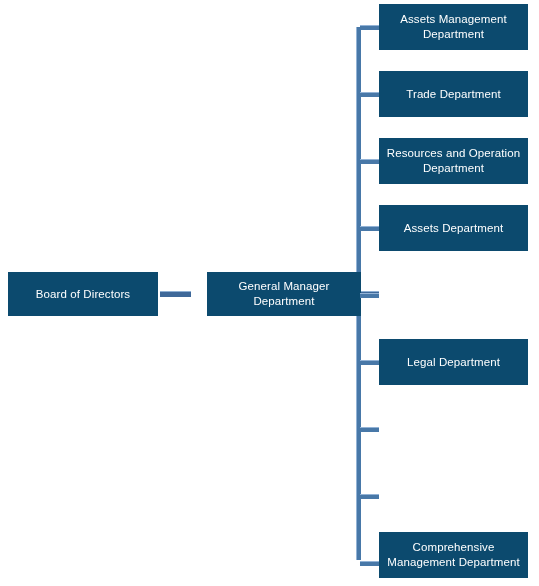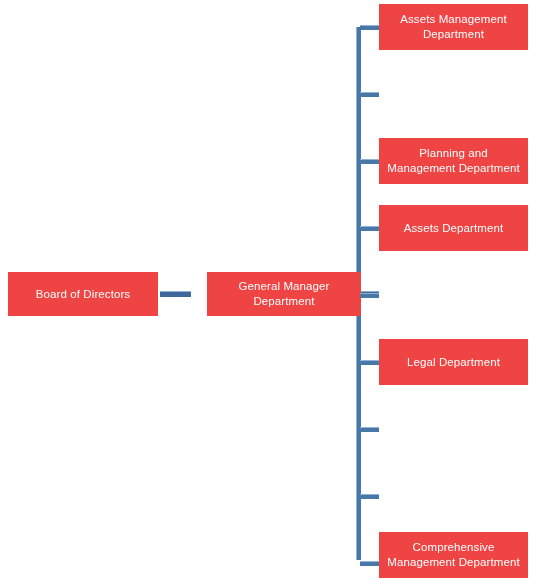--- a/index.html
+++ b/index.html
@@ -12,21 +12,21 @@
   }
   #org-chart {
     position: relative;
     width: 539px;
     height: 586px;
     background: #ffffff;
     overflow: hidden;
   }
   .node {
     position: absolute;
-    background: #ef4444;
+    background: #0c4a6e;
     color: #ffffff;
     display: flex;
     align-items: center;
     justify-content: center;
     text-align: center;
     font-size: 11.5px;
     line-height: 15px;
     letter-spacing: 0.1px;
     box-sizing: border-box;
     padding: 2px 6px;
@@ -109,24 +109,27 @@
   <div class="node node-gm">
     <span class="node-label">General Manager Department</span>
   </div>
 
   <div class="stub" style="top:25px"></div>
   <div class="node node-dept" style="top:4px">
     <span class="node-label">Assets Management Department</span>
   </div>
 
   <div class="stub" style="top:92px"></div>
+  <div class="node node-dept" style="top:71px">
+    <span class="node-label">Trade Department</span>
+  </div>
 
   <div class="stub" style="top:159px"></div>
   <div class="node node-dept" style="top:138px">
-    <span class="node-label">Planning and Management Department</span>
+    <span class="node-label">Resources and Operation Department</span>
   </div>
 
   <div class="stub" style="top:226px"></div>
   <div class="node node-dept" style="top:205px">
     <span class="node-label">Assets Department</span>
   </div>
 
   <div class="stub" style="top:293px"></div>
 
   <div class="stub" style="top:360px"></div>

